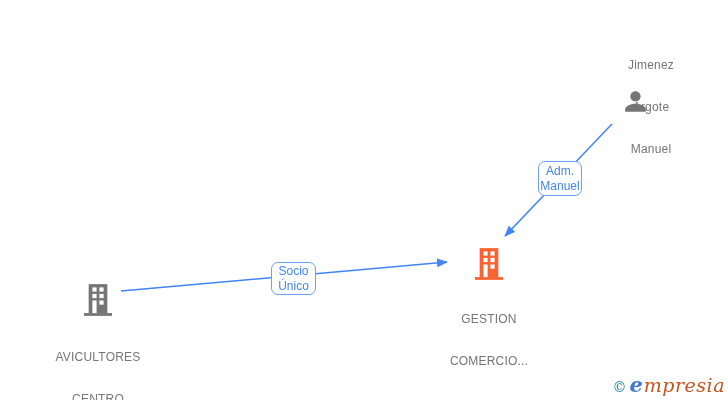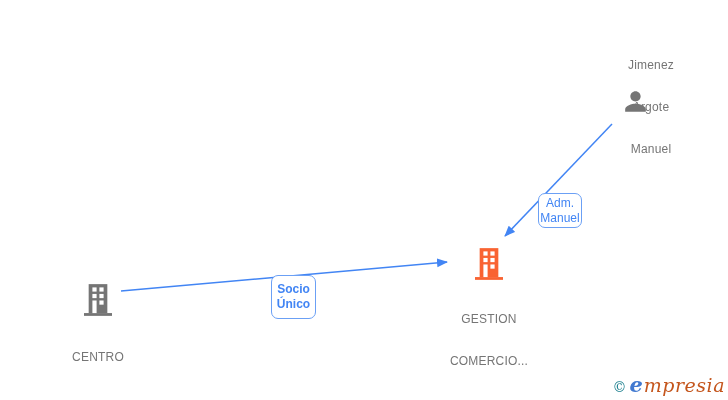--- a/index.html
+++ b/index.html
@@ -22,21 +22,21 @@
   .icon-gray{color:var(--node-gray);}
   .icon-orange{color:var(--company-orange);}
   
   .edge-label{
     position:absolute;box-sizing:border-box;
     background:#ffffff;
     border:1.5px solid var(--edge-label-border);
     border-radius:7px;
     color:var(--edge-label-text);
     font-size:12px;line-height:15px;text-align:center;
-    display:flex;flex-direction:column;justify-content:center;margin-top:32px;
+    display:flex;flex-direction:column;justify-content:center;
   }
   
   .brand{
     position:absolute;right:3px;bottom:4px;
     font-family:"DejaVu Serif", serif;font-style:italic;
     display:flex;align-items:baseline;gap:3px;cursor:pointer;
   }
   .brand .copy{color:var(--logo-teal);font-size:14px;font-style:normal;}
   .brand .brand-e{color:var(--logo-blue);font-size:21px;font-weight:bold;line-height:1;}
   .brand .brand-rest{color:var(--logo-rust);font-size:19px;letter-spacing:.5px;margin-left:-2px;}
@@ -67,40 +67,41 @@
   <rect fill="currentColor" x="5" y="0" width="20" height="31"></rect>
   <rect fill="currentColor" x="0" y="31" width="30" height="3"></rect>
   <rect fill="#ffffff" x="9" y="3.5" width="4.5" height="4.5"></rect>
   <rect fill="#ffffff" x="16.5" y="3.5" width="4.5" height="4.5"></rect>
   <rect fill="#ffffff" x="9" y="10.5" width="4.5" height="4.5"></rect>
   <rect fill="#ffffff" x="16.5" y="10.5" width="4.5" height="4.5"></rect>
   <rect fill="#ffffff" x="16.5" y="17.5" width="4.5" height="4.5"></rect>
   <rect fill="#ffffff" x="9" y="17.5" width="4.5" height="13.5"></rect>
 </svg>
 <div class="node-label" style="left:38px;top:322px;width:120px;">
+  <div>AVICULTORES</div>
   <div>CENTRO</div>
   
 </div>
 
 <svg class="node-icon icon-orange" style="left:475px;top:247px;" width="28" height="34" viewBox="0 0 30 34">
   <rect fill="currentColor" x="5" y="0" width="20" height="31"></rect>
   <rect fill="currentColor" x="0" y="31" width="30" height="3"></rect>
   <rect fill="#ffffff" x="9" y="3.5" width="4.5" height="4.5"></rect>
   <rect fill="#ffffff" x="16.5" y="3.5" width="4.5" height="4.5"></rect>
   <rect fill="#ffffff" x="9" y="10.5" width="4.5" height="4.5"></rect>
   <rect fill="#ffffff" x="16.5" y="10.5" width="4.5" height="4.5"></rect>
   <rect fill="#ffffff" x="16.5" y="17.5" width="4.5" height="4.5"></rect>
   <rect fill="#ffffff" x="9" y="17.5" width="4.5" height="13.5"></rect>
 </svg>
 <div class="node-label" style="left:429px;top:284px;width:120px;">
   <div>GESTION</div>
   <div>COMERCIO...</div>
 </div>
 
-<div class="edge-label" style="left:271px;top:243px;width:45px;height:44px;font-weight:bold;">
+<div class="edge-label" style="left:271px;top:262px;width:45px;height:33px;">
   <div>Socio</div>
   <div>Único</div>
 </div>
 
 <div class="edge-label" style="left:538px;top:161px;width:44px;height:35px;">
   <div>Adm.</div>
   <div>Manuel</div>
 </div>
 
 <div class="brand">

